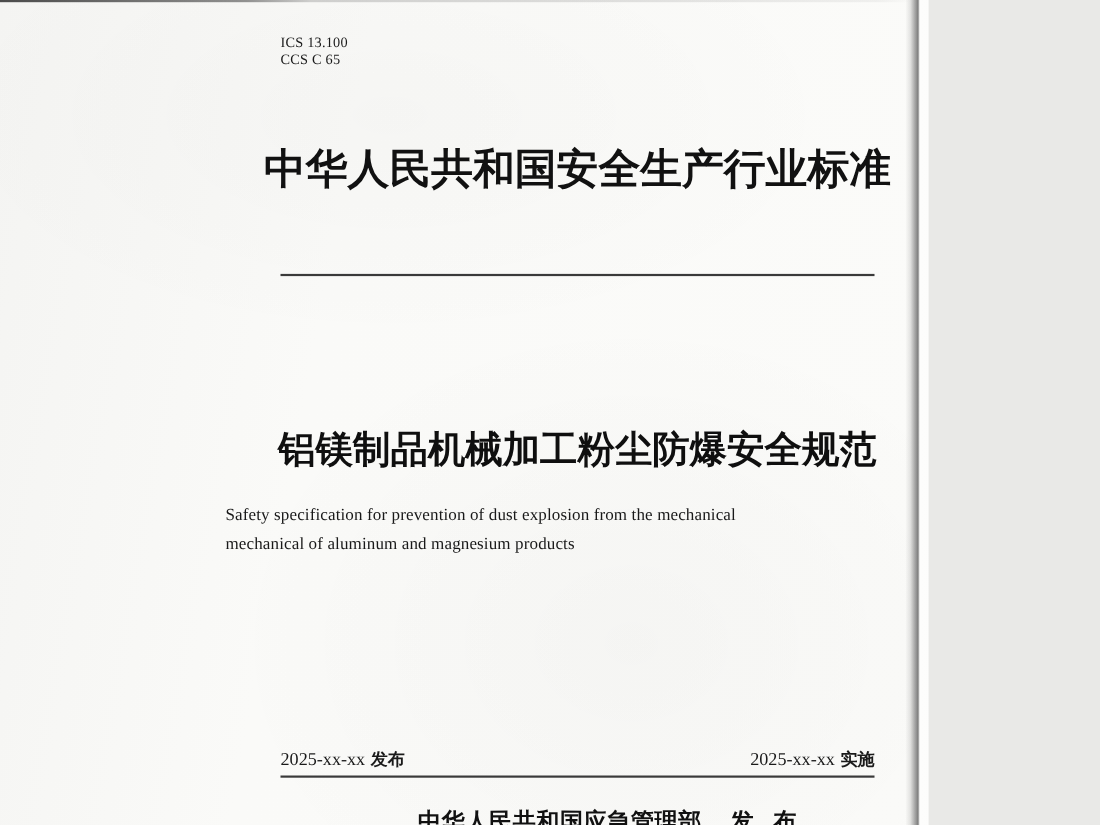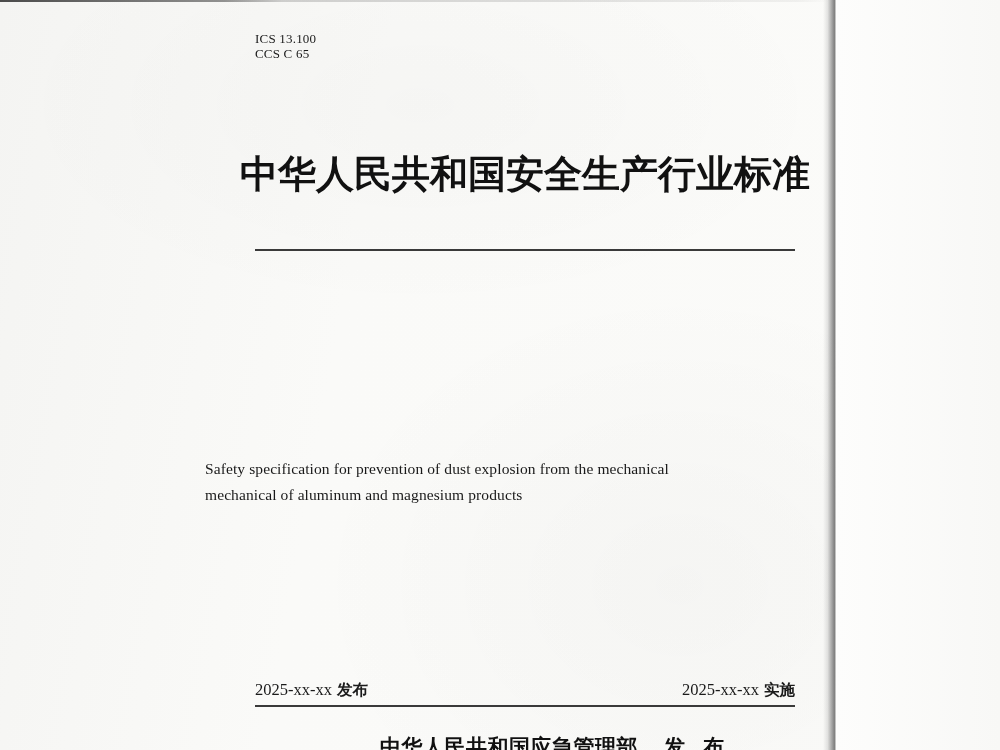--- a/index.html
+++ b/index.html
@@ -1,17 +1,17 @@
 <!DOCTYPE html>
 <html><head>
 <meta charset="utf-8">
 <style>
   html,body{margin:0;padding:0;background:#e9e9e7;}
   .canvas{
-    position:relative;width:1000px;height:750px;overflow:hidden;
+    position:relative;width:844px;height:750px;overflow:hidden;
     font-family:"Liberation Serif","DejaVu Serif",serif;color:#1a1a1a;
     background:
       radial-gradient(600px 300px at 42% 14%, rgba(0,0,0,0.018), transparent 70%),
       radial-gradient(520px 420px at 68% 78%, rgba(0,0,0,0.022), transparent 72%),
       linear-gradient(100deg,#f4f4f2 0%,#fafaf8 35%,#fbfbf9 100%);
   }
   .abs{position:absolute;}
   
   .top-edge{left:0;top:0;width:830px;height:2px;
     background:linear-gradient(to right,rgba(45,45,45,0.85),rgba(45,45,45,0.5) 27%,rgba(100,100,100,0.28) 34%,rgba(120,120,120,0.2) 70%,rgba(140,140,140,0.1) 96%,rgba(140,140,140,0));}
@@ -20,21 +20,21 @@
   .right-strip{left:836px;top:0;width:164px;height:750px;
     background:linear-gradient(to right,#fdfdfc,#f8f8f6);}
   
   .ics{left:255px;top:31px;font-size:13px;line-height:15px;letter-spacing:0.2px;}
   .logo{left:560px;top:23px;width:212px;text-align:right;
     font-family:"DejaVu Sans","Liberation Sans",sans-serif;
     font-weight:800;font-size:84px;line-height:1;letter-spacing:-2px;color:#000;
     -webkit-text-stroke:2.5px #000;}
   .standard-type{left:230px;top:132px;width:590px;text-align:center;
     font-family:"Liberation Sans","DejaVu Sans",sans-serif;
-    font-weight:700;font-size:38px;line-height:44px;color:#111;white-space:nowrap;margin-top:20px;}
+    font-weight:700;font-size:38px;line-height:44px;color:#111;white-space:nowrap;}
   .std-num{left:255px;top:195px;width:540px;text-align:right;}
   .std-num .num{font-size:18.5px;line-height:21px;letter-spacing:0.4px;}
   .std-num .replaces{font-size:13.5px;line-height:16px;letter-spacing:0.2px;}
   .rule{left:255px;width:540px;height:2px;background:#3a3a3a;}
   .rule-top{top:249px;}
   .rule-bottom{top:705px;}
   
   .title-cn{left:230px;top:389px;width:590px;text-align:center;
     font-family:"Liberation Sans","DejaVu Sans",sans-serif;
     font-weight:700;font-size:34px;line-height:40px;color:#0f0f0f;white-space:nowrap;}
@@ -62,20 +62,21 @@
     <div>ICS 13.100</div>
     <div>CCS C 65</div>
   </div>
 
 
   <div class="abs standard-type">中华人民共和国安全生产行业标准</div>
 
 
   <div class="abs rule rule-top"></div>
 
+  <div class="abs title-cn">铝镁制品机械加工粉尘防爆安全规范</div>
 
   <div class="abs title-en">
     <div>Safety specification for prevention of dust explosion from the mechanical</div>
     <div>mechanical of aluminum and magnesium products</div>
   </div>
 
   <div class="abs dates">
     <div>
       <span class="dnum">2025-xx-xx</span><span class="dlabel">发布</span>
     </div>

